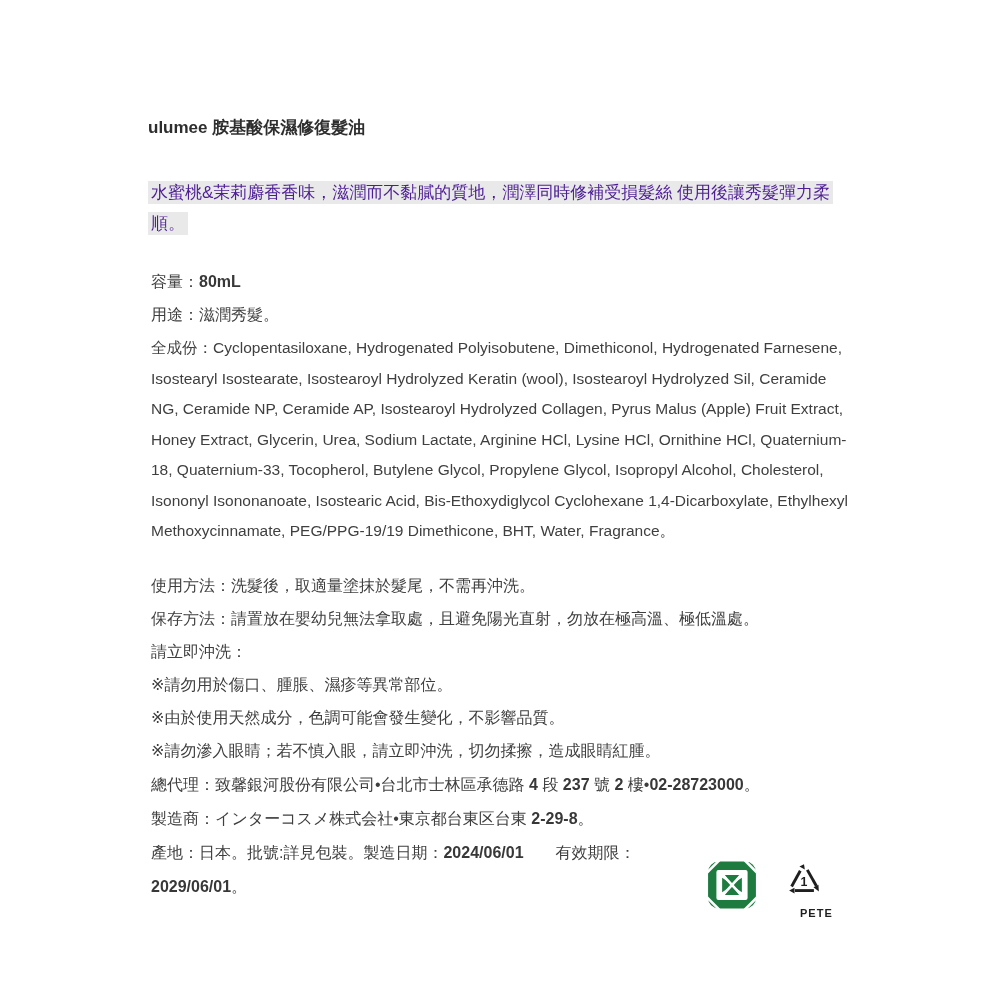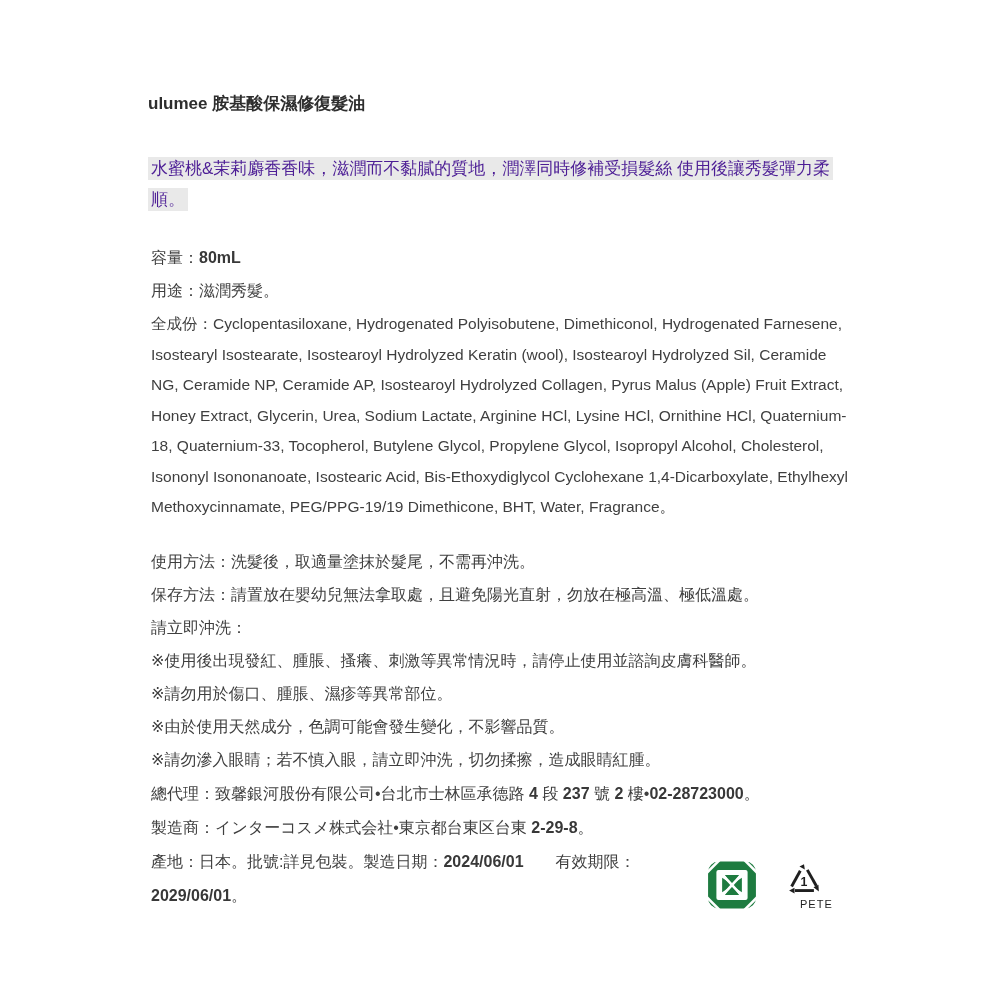--- a/index.html
+++ b/index.html
@@ -6,21 +6,21 @@
   body {
     width: 1000px; height: 1000px;
     background: #ffffff;
     font-family: "Liberation Sans", "DejaVu Sans", sans-serif;
     color: #3f3f3f;
     position: relative;
     overflow: hidden;
   }
   .content {
     position: absolute;
-    left: 148px; top: 92px;
+    left: 148px; top: 116px;
     width: 706px;
   }
   .title {
     margin: 0;
     font-size: 17px;
     line-height: 24px;
     font-weight: 700;
     color: #2e2e2e;
   }
   .highlight-para {
@@ -48,24 +48,24 @@
   .icons {
     position: absolute;
     left: 706px; top: 860px;
     display: flex;
     gap: 18px;
     align-items: flex-start;
   }
   .icon-block { display: flex; flex-direction: column; align-items: center; }
   .pete-label {
     font-size: 11px;
-    font-weight: 400;
+    font-weight: 700;
     letter-spacing: 1px;
     color: #1f1f1f;
-    margin-top: 0;
+    margin-top: 9px;
     padding-left: 24px;
   }
 </style>
 </head>
 <body>
 
 <div class="content">
 
   <h1 class="title">ulumee 胺基酸保濕修復髮油</h1>
 
@@ -74,21 +74,20 @@
   <div class="specs">
     <p class="line"><span>容量：</span><span class="b">80mL</span></p>
     <p class="line">用途：滋潤秀髮。</p>
     <p class="line ingredients">全成份：Cyclopentasiloxane, Hydrogenated Polyisobutene, Dimethiconol, Hydrogenated Farnesene, Isostearyl Isostearate, Isostearoyl Hydrolyzed Keratin (wool), Isostearoyl Hydrolyzed Sil, Ceramide NG, Ceramide NP, Ceramide AP, Isostearoyl Hydrolyzed Collagen, Pyrus Malus (Apple) Fruit Extract, Honey Extract, Glycerin, Urea, Sodium Lactate, Arginine HCl, Lysine HCl, Ornithine HCl, Quaternium-18, Quaternium-33, Tocopherol, Butylene Glycol, Propylene Glycol, Isopropyl Alcohol, Cholesterol, Isononyl Isononanoate, Isostearic Acid, Bis-Ethoxydiglycol Cyclohexane 1,4-Dicarboxylate, Ethylhexyl Methoxycinnamate, PEG/PPG-19/19 Dimethicone, BHT, Water, Fragrance。</p>
   </div>
 
   <div class="directions">
     <p class="line">使用方法：洗髮後，取適量塗抹於髮尾，不需再沖洗。</p>
     <p class="line">保存方法：請置放在嬰幼兒無法拿取處，且避免陽光直射，勿放在極高溫、極低溫處。</p>
     <p class="line">請立即沖洗：</p>
-    <p class="line">※使用後出現發紅、腫脹、搔癢、刺激等異常情況時，請停止使用並諮詢皮膚科醫師。</p>
     <p class="line">※請勿用於傷口、腫脹、濕疹等異常部位。</p>
     <p class="line">※由於使用天然成分，色調可能會發生變化，不影響品質。</p>
     <p class="line">※請勿滲入眼睛；若不慎入眼，請立即沖洗，切勿揉擦，造成眼睛紅腫。</p>
   </div>
 
   <div class="company">
     <p class="line"><span>總代理：致馨銀河股份有限公司•台北市士林區承德路 </span><span class="b">4</span><span> 段 </span><span class="b">237</span><span> 號 </span><span class="b">2</span><span> 樓•</span><span class="b">02-28723000</span><span>。</span></p>
     <p class="line"><span>製造商：インターコスメ株式会社•東京都台東区台東 </span><span class="b">2-29-8</span><span>。</span></p>
     <p class="line"><span>產地：日本。批號:詳見包裝。製造日期：</span><span class="b">2024/06/01</span><span>　　有效期限：</span></p>
     <p class="line"><span class="b">2029/06/01</span><span>。</span></p>

